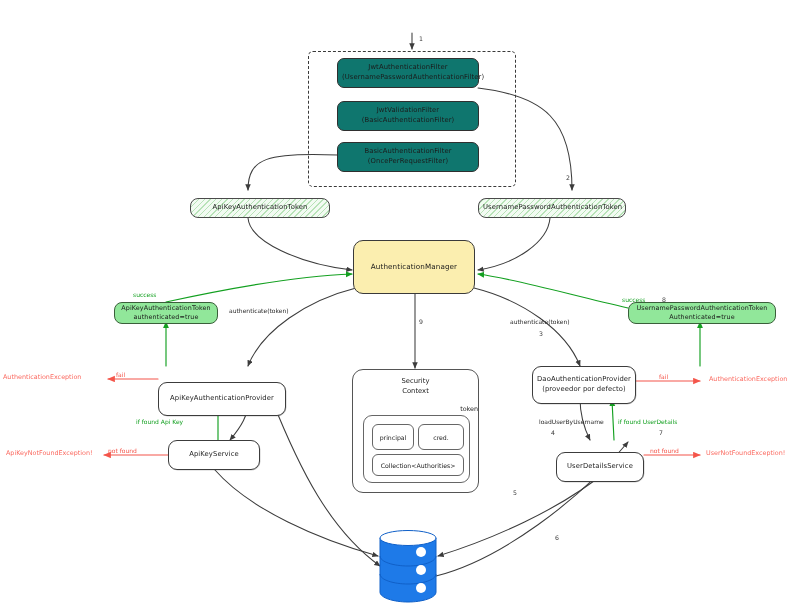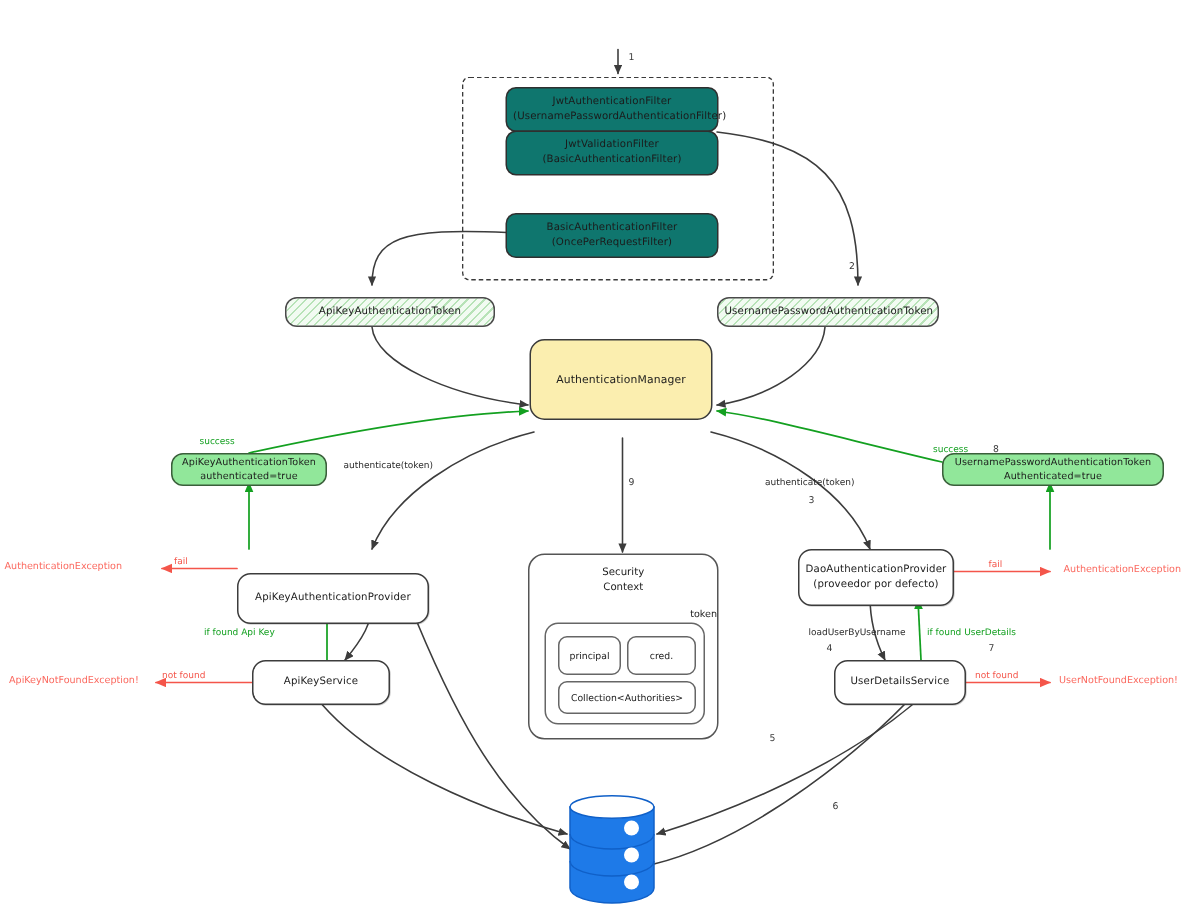--- a/index.html
+++ b/index.html
@@ -184,39 +184,39 @@
   </svg>
 
   <div class="dashedbox" style="left:308px;top:51px;width:206px;height:134px;"></div>
 
 
   <div class="node filter" style="left:337px;top:58px;width:142px;height:30px;flex-direction:column;">
     <span>JwtAuthenticationFilter</span>
     <span>(UsernamePasswordAuthenticationFilter)</span>
   </div>
 
-  <div class="node filter" style="left:337px;top:87px;width:142px;height:30px;flex-direction:column;">
+  <div class="node filter" style="left:337px;top:101px;width:142px;height:30px;flex-direction:column;">
     <span>JwtValidationFilter</span>
     <span>(BasicAuthenticationFilter)</span>
   </div>
 
   <div class="node filter" style="left:337px;top:142px;width:142px;height:30px;flex-direction:column;">
     <span>BasicAuthenticationFilter</span>
     <span>(OncePerRequestFilter)</span>
   </div>
 
   <div class="node hatch" style="left:190px;top:198px;width:140px;height:20px;">
     <span>ApiKeyAuthenticationToken</span>
   </div>
 
   <div class="node hatch" style="left:478px;top:198px;width:148px;height:20px;">
     <span>UsernamePasswordAuthenticationToken</span>
   </div>
 
-  <div class="node manager" style="left:353px;top:226px;width:122px;height:54px;">
+  <div class="node manager" style="left:353px;top:240px;width:122px;height:54px;">
     <span>AuthenticationManager</span>
   </div>
 
   <div class="node greenbox" style="left:114px;top:302px;width:104px;height:22px;flex-direction:column;">
     <span>ApiKeyAuthenticationToken</span>
     <span>authenticated=true</span>
   </div>
 
   <div class="node greenbox" style="left:628px;top:302px;width:148px;height:22px;flex-direction:column;">
     <span>UsernamePasswordAuthenticationToken</span>
@@ -229,21 +229,21 @@
 
   <div class="node plain" style="left:168px;top:440px;width:92px;height:30px;">
     <span>ApiKeyService</span>
   </div>
 
   <div class="node plain" style="left:532px;top:366px;width:104px;height:38px;flex-direction:column;">
     <span>DaoAuthenticationProvider</span>
     <span>(proveedor por defecto)</span>
   </div>
 
-  <div class="node plain" style="left:556px;top:440px;width:88px;height:30px;">
+  <div class="node plain" style="left:556px;top:452px;width:88px;height:30px;">
     <span>UserDetailsService</span>
   </div>
 
   <div class="ctx-outer" style="left:352px;top:369px;width:125px;height:122px;">
     <div class="ctx-title" style="top:7px;">Security</div>
     <div class="ctx-title" style="top:17px;">Context</div>
     <div class="ctx-label" style="top:35px;">token</div>
 
     <div class="ctx-mid" style="left:10px;top:45px;width:105px;height:66px;">
       <div class="ctx-cell" style="left:8px;top:8px;width:40px;height:24px;">principal</div>

